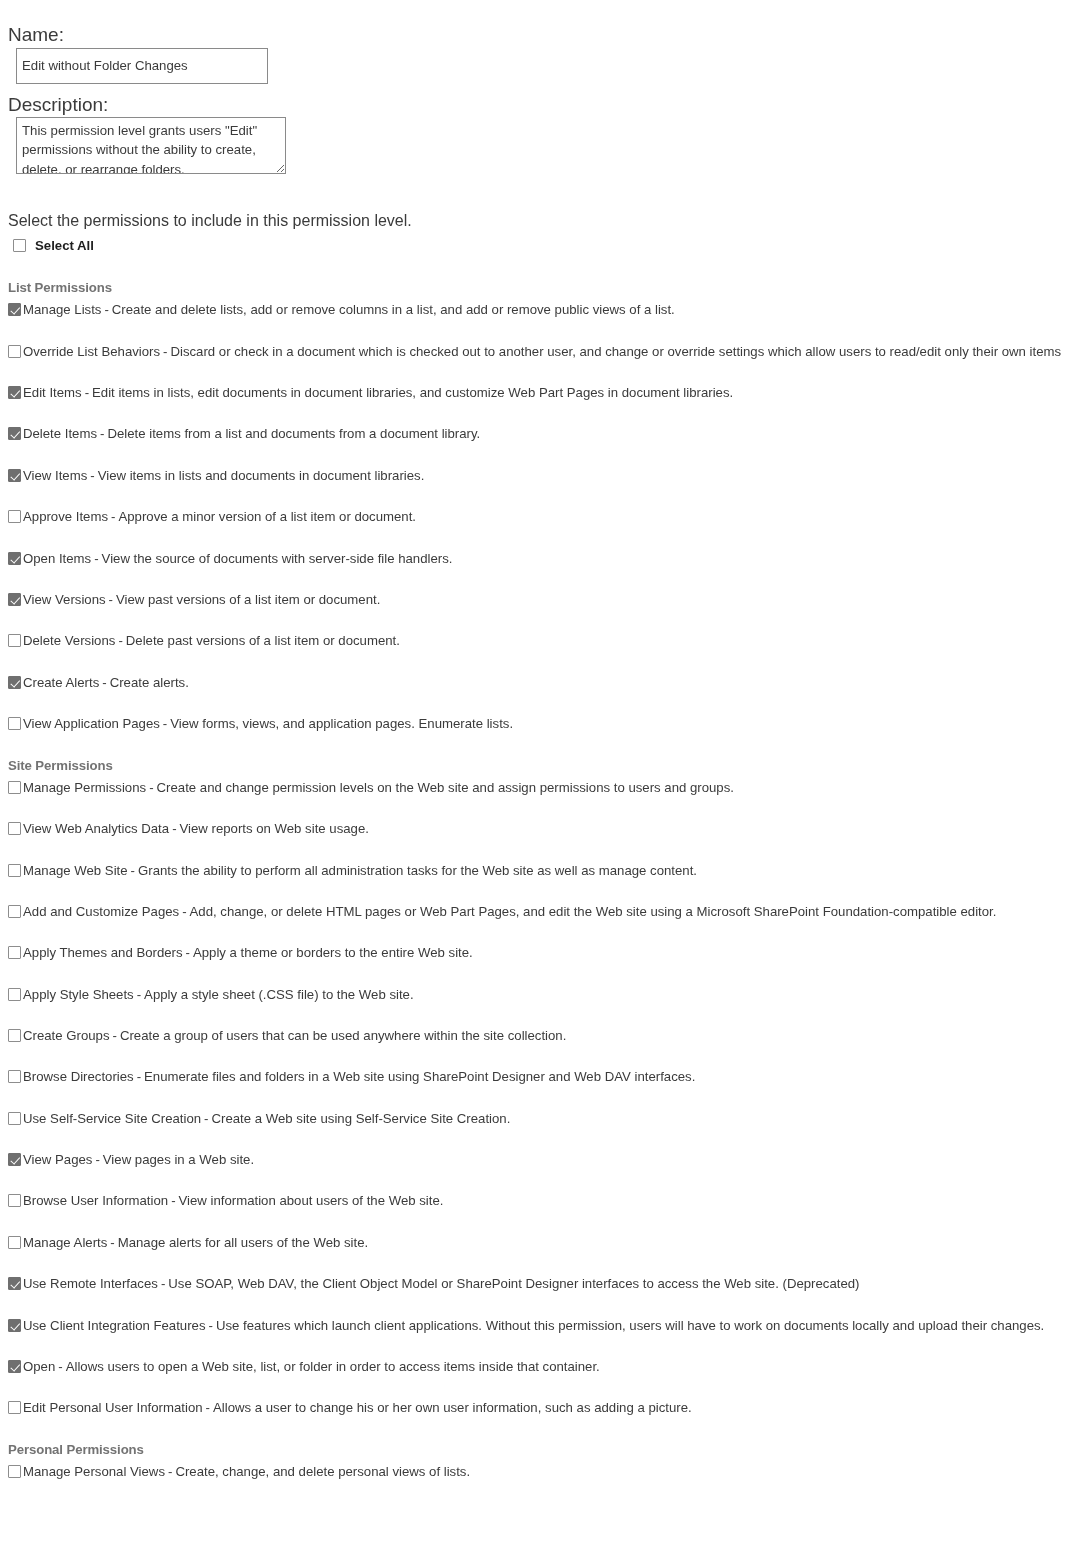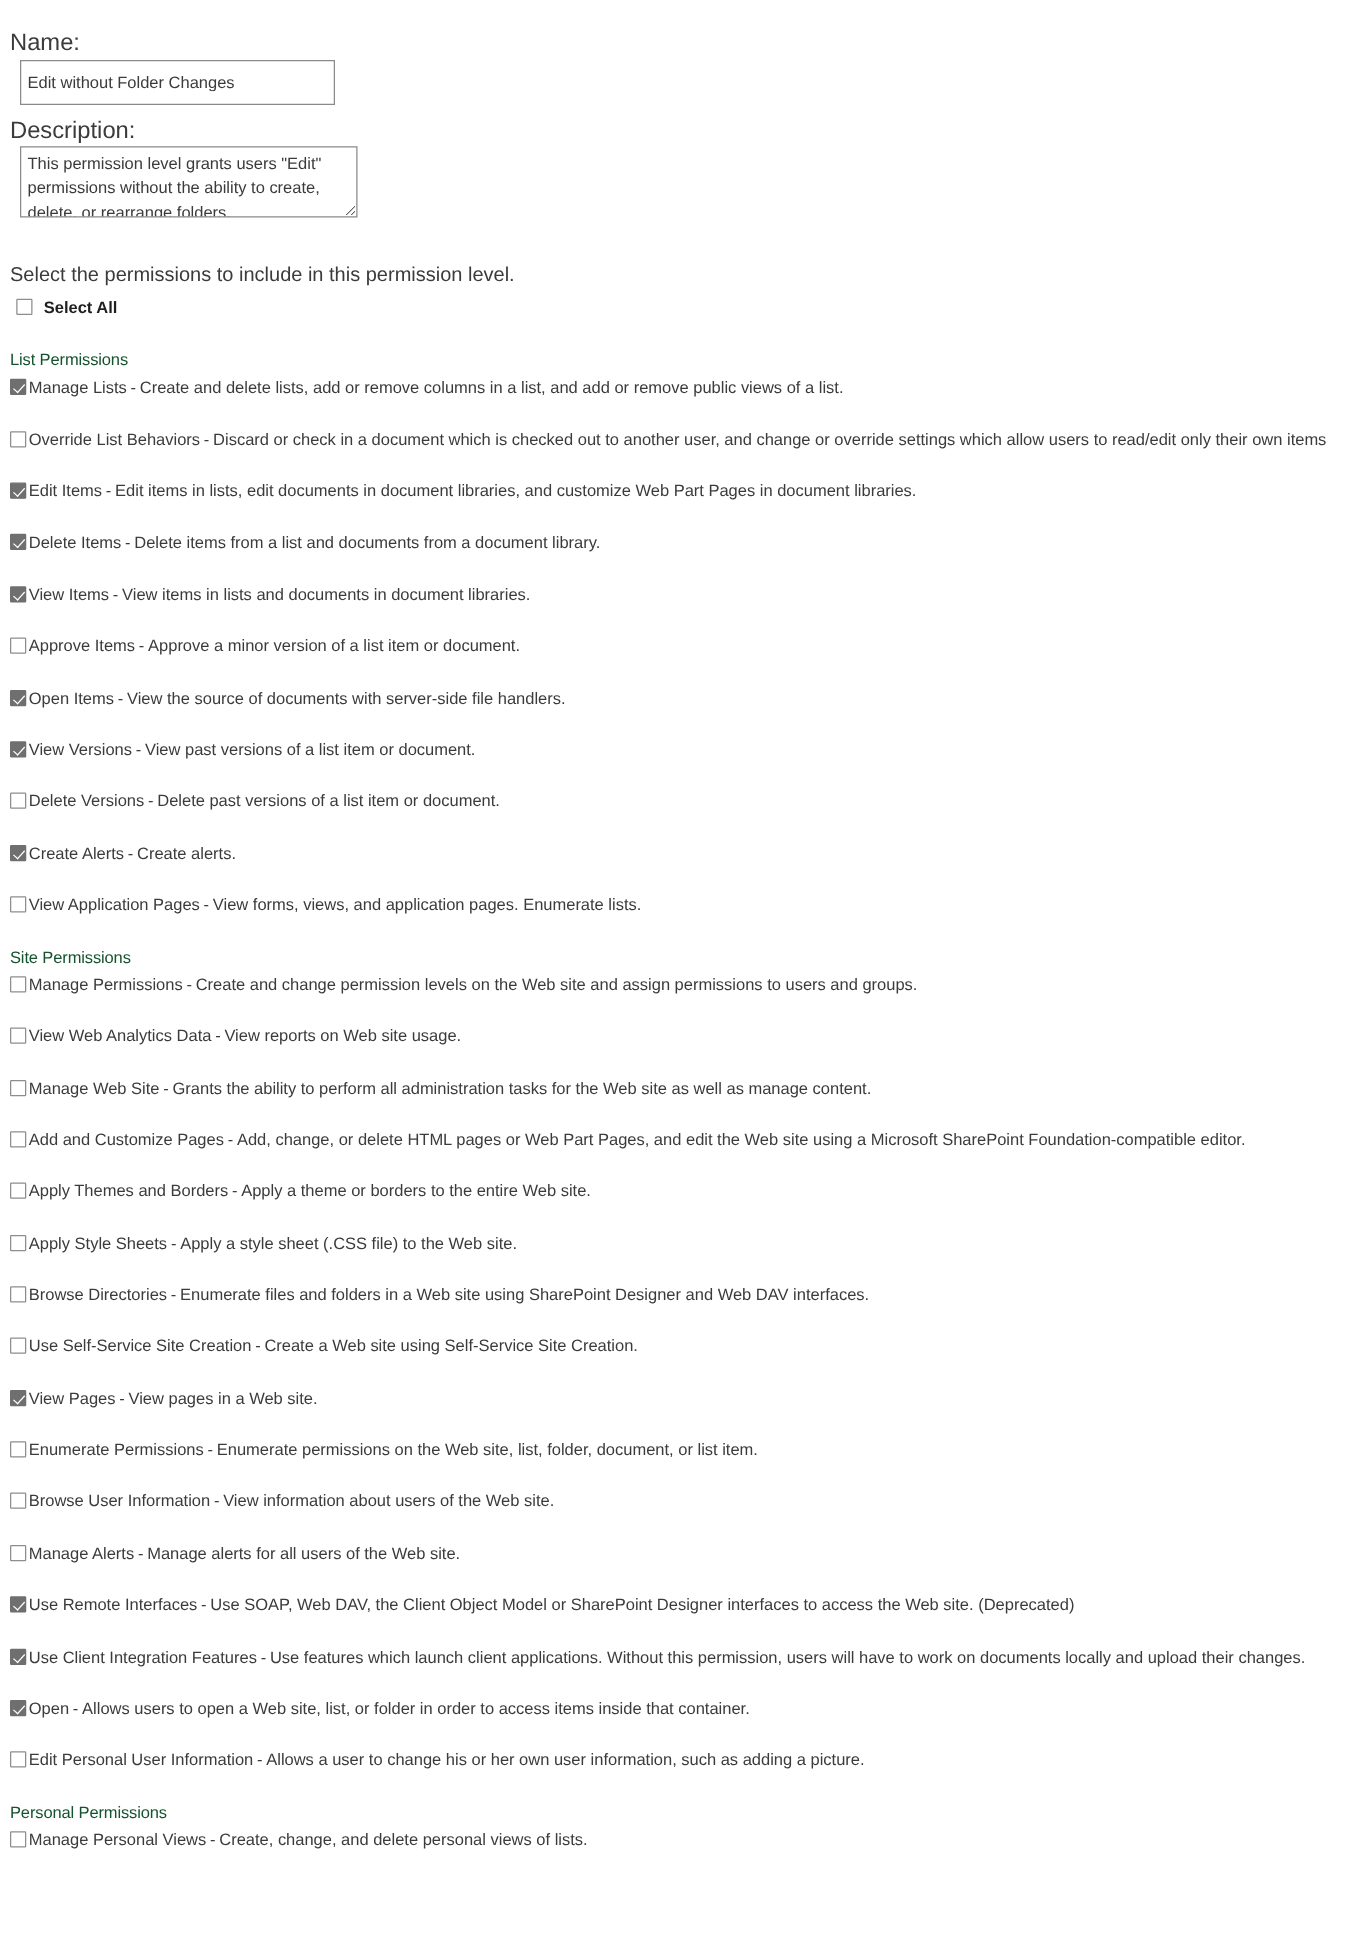--- a/index.html
+++ b/index.html
@@ -112,23 +112,23 @@
     border: solid #ffffff;
     border-width: 0 1.8px 1.8px 0;
     transform: rotate(42deg);
   }
 
   
   .section {
     margin-top: 26px;
   }
   .section-title {
-    font-weight: normal;
-    font-size: 13.2px;
-    color: #14532d;
+    font-weight: bold;
+    font-size: 13.2px;
+    color: #737373;
     margin: 0 0 6px 0;
     letter-spacing: -0.1px;
   }
 
   
   .perm-row {
     display: flex;
     align-items: flex-start;
     margin-bottom: 24.2px;
     white-space: nowrap;
@@ -239,33 +239,33 @@
           <div class="perm-row">
             <span class="cbox"></span>
             <span class="cb-text"><span class="perm-name">Apply Themes and Borders</span><span class="perm-dash">-</span><span class="perm-desc">Apply a theme or borders to the entire Web site.</span></span>
           </div>
           <div class="perm-row">
             <span class="cbox"></span>
             <span class="cb-text"><span class="perm-name">Apply Style Sheets</span><span class="perm-dash">-</span><span class="perm-desc">Apply a style sheet (.CSS file) to the Web site.</span></span>
           </div>
           <div class="perm-row">
             <span class="cbox"></span>
+            <span class="cb-text"><span class="perm-name">Create Groups</span><span class="perm-dash">-</span><span class="perm-desc">Create a group of users that can be used anywhere within the site collection.</span></span>
+          </div>
+          <div class="perm-row">
+            <span class="cbox"></span>
             <span class="cb-text"><span class="perm-name">Browse Directories</span><span class="perm-dash">-</span><span class="perm-desc">Enumerate files and folders in a Web site using SharePoint Designer and Web DAV interfaces.</span></span>
           </div>
           <div class="perm-row">
             <span class="cbox"></span>
             <span class="cb-text"><span class="perm-name">Use Self-Service Site Creation</span><span class="perm-dash">-</span><span class="perm-desc">Create a Web site using Self-Service Site Creation.</span></span>
           </div>
           <div class="perm-row">
             <span class="cbox checked"></span>
             <span class="cb-text"><span class="perm-name">View Pages</span><span class="perm-dash">-</span><span class="perm-desc">View pages in a Web site.</span></span>
-          </div>
-          <div class="perm-row">
-            <span class="cbox"></span>
-            <span class="cb-text"><span class="perm-name">Enumerate Permissions</span><span class="perm-dash">-</span><span class="perm-desc">Enumerate permissions on the Web site, list, folder, document, or list item.</span></span>
           </div>
           <div class="perm-row">
             <span class="cbox"></span>
             <span class="cb-text"><span class="perm-name">Browse User Information</span><span class="perm-dash">-</span><span class="perm-desc">View information about users of the Web site.</span></span>
           </div>
           <div class="perm-row">
             <span class="cbox"></span>
             <span class="cb-text"><span class="perm-name">Manage Alerts</span><span class="perm-dash">-</span><span class="perm-desc">Manage alerts for all users of the Web site.</span></span>
           </div>
           <div class="perm-row">

